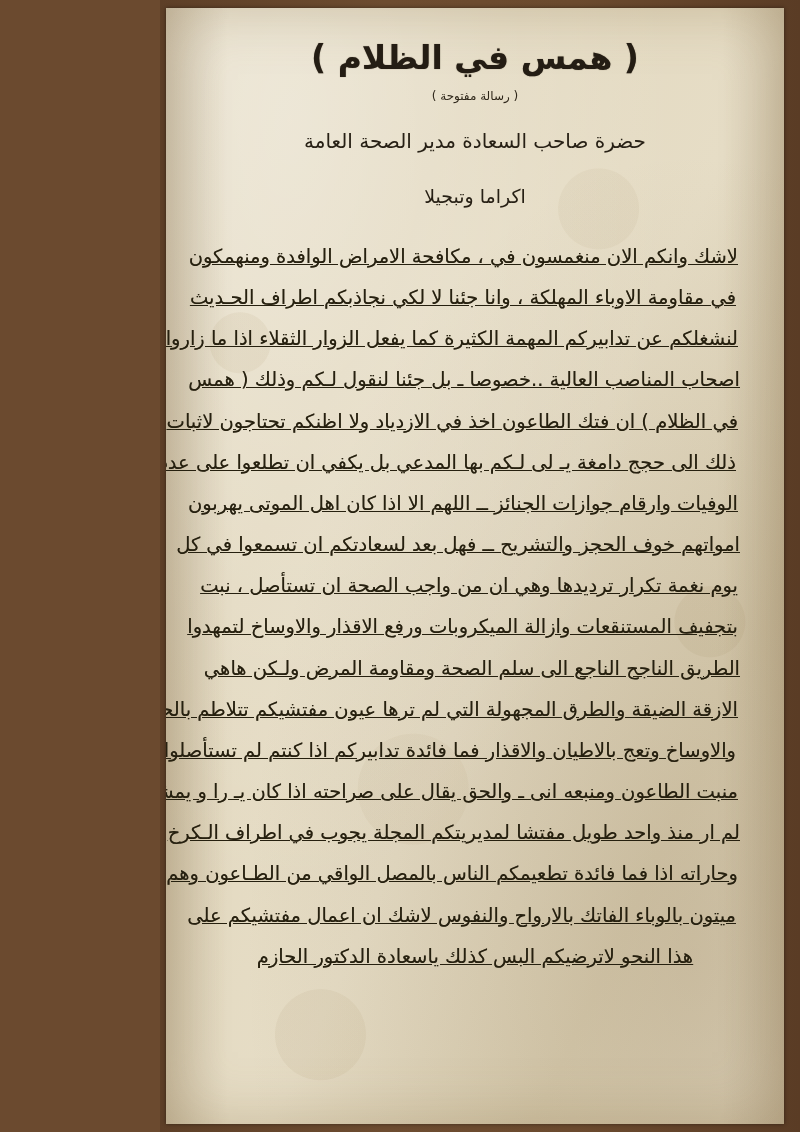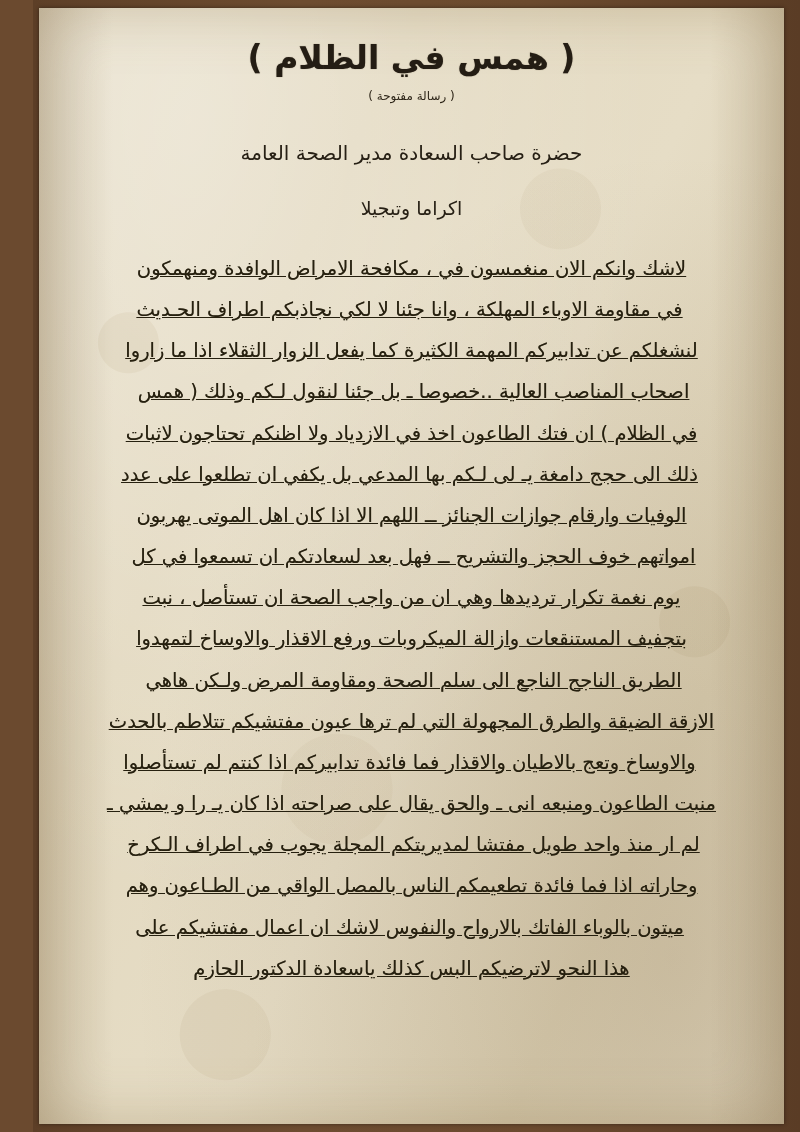--- a/index.html
+++ b/index.html
@@ -9,21 +9,21 @@
   }
   body {
     width: 800px;
     height: 1132px;
     overflow: hidden;
     font-family: "DejaVu Sans", sans-serif;
   }
   
   .scan-frame {
     position: relative;
-    width: 767px;
+    width: 640px;
     height: 1132px;
     background: linear-gradient(90deg,#5d3f27 0%, #6d4c30 35%, #6b4a2e 65%, #5a3c25 100%);
     box-sizing: border-box;
     padding: 8px 16px 8px 6px;
   }
   
   .page {
     position: relative;
     width: 100%;
     height: 100%;
@@ -75,21 +75,21 @@
     color: #241d14;
     text-shadow: 0 0 1px rgba(60,48,30,0.55);
   }
   .subtitle {
     font-size: 12px;
     margin-top: 12px;
     color: #2e2619;
   }
   .addressee {
     font-size: 20px;
-    margin-top: 38px;
+    margin-top: 26px;
     letter-spacing: 0.5px;
     color: #272015;
   }
   .salutation {
     font-size: 19px;
     margin-top: 32px;
     color: #272015;
   }
 
   .paragraph {

